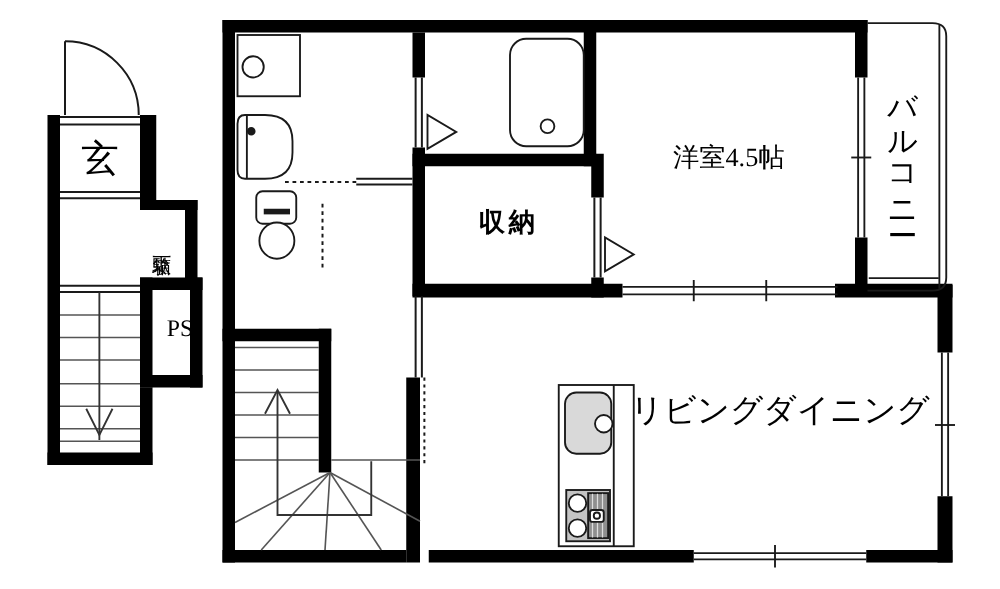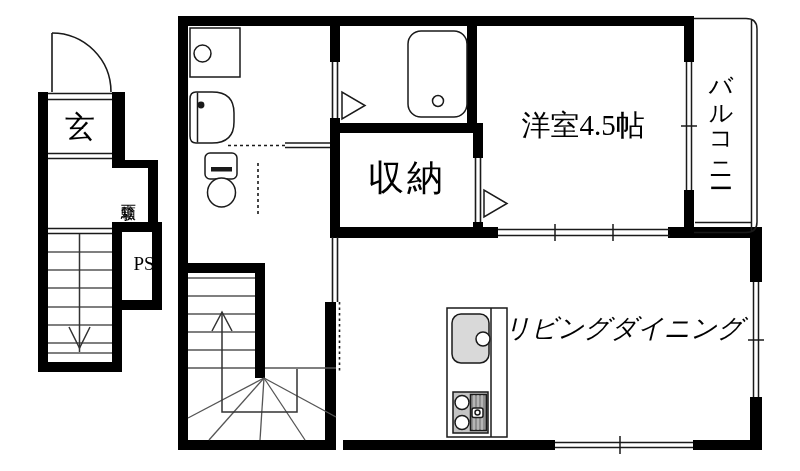--- a/index.html
+++ b/index.html
@@ -5,24 +5,24 @@
   html,body{margin:0;padding:0;background:#fff;}
   #plan{position:relative;width:800px;height:471px;background:#ffffff;overflow:hidden;
         font-family:"Liberation Serif","DejaVu Serif",serif;}
   #plan svg{position:absolute;left:0;top:0;}
   .lbl{position:absolute;transform:translate(-50%,-50%);color:#000;white-space:nowrap;
        font-family:"Liberation Serif","DejaVu Serif",serif;}
   .vert{writing-mode:vertical-rl;}
   #lbl-genkan{font-size:30px;}
   #lbl-getabako{font-size:15px;letter-spacing:1px;}
   #lbl-ps{font-size:19px;}
-  #lbl-shuno{font-size:36px;letter-spacing:3px;}
-  #lbl-yoshitsu{font-size:29px;}
+  #lbl-shuno{font-size:21px;letter-spacing:3px;font-weight:bold;}
+  #lbl-yoshitsu{font-size:21px;}
   #lbl-balcony{font-size:24px;letter-spacing:2px;}
-  #lbl-ldk{font-size:26px;line-height:35px;text-align:center;font-style:italic;}
+  #lbl-ldk{font-size:26px;line-height:35px;text-align:center;}
 </style>
 </head>
 <body>
 
 <div id="plan">
 
   <svg width="800" height="471" viewBox="0 0 800 471">
 
     <g fill="#000000">
 

